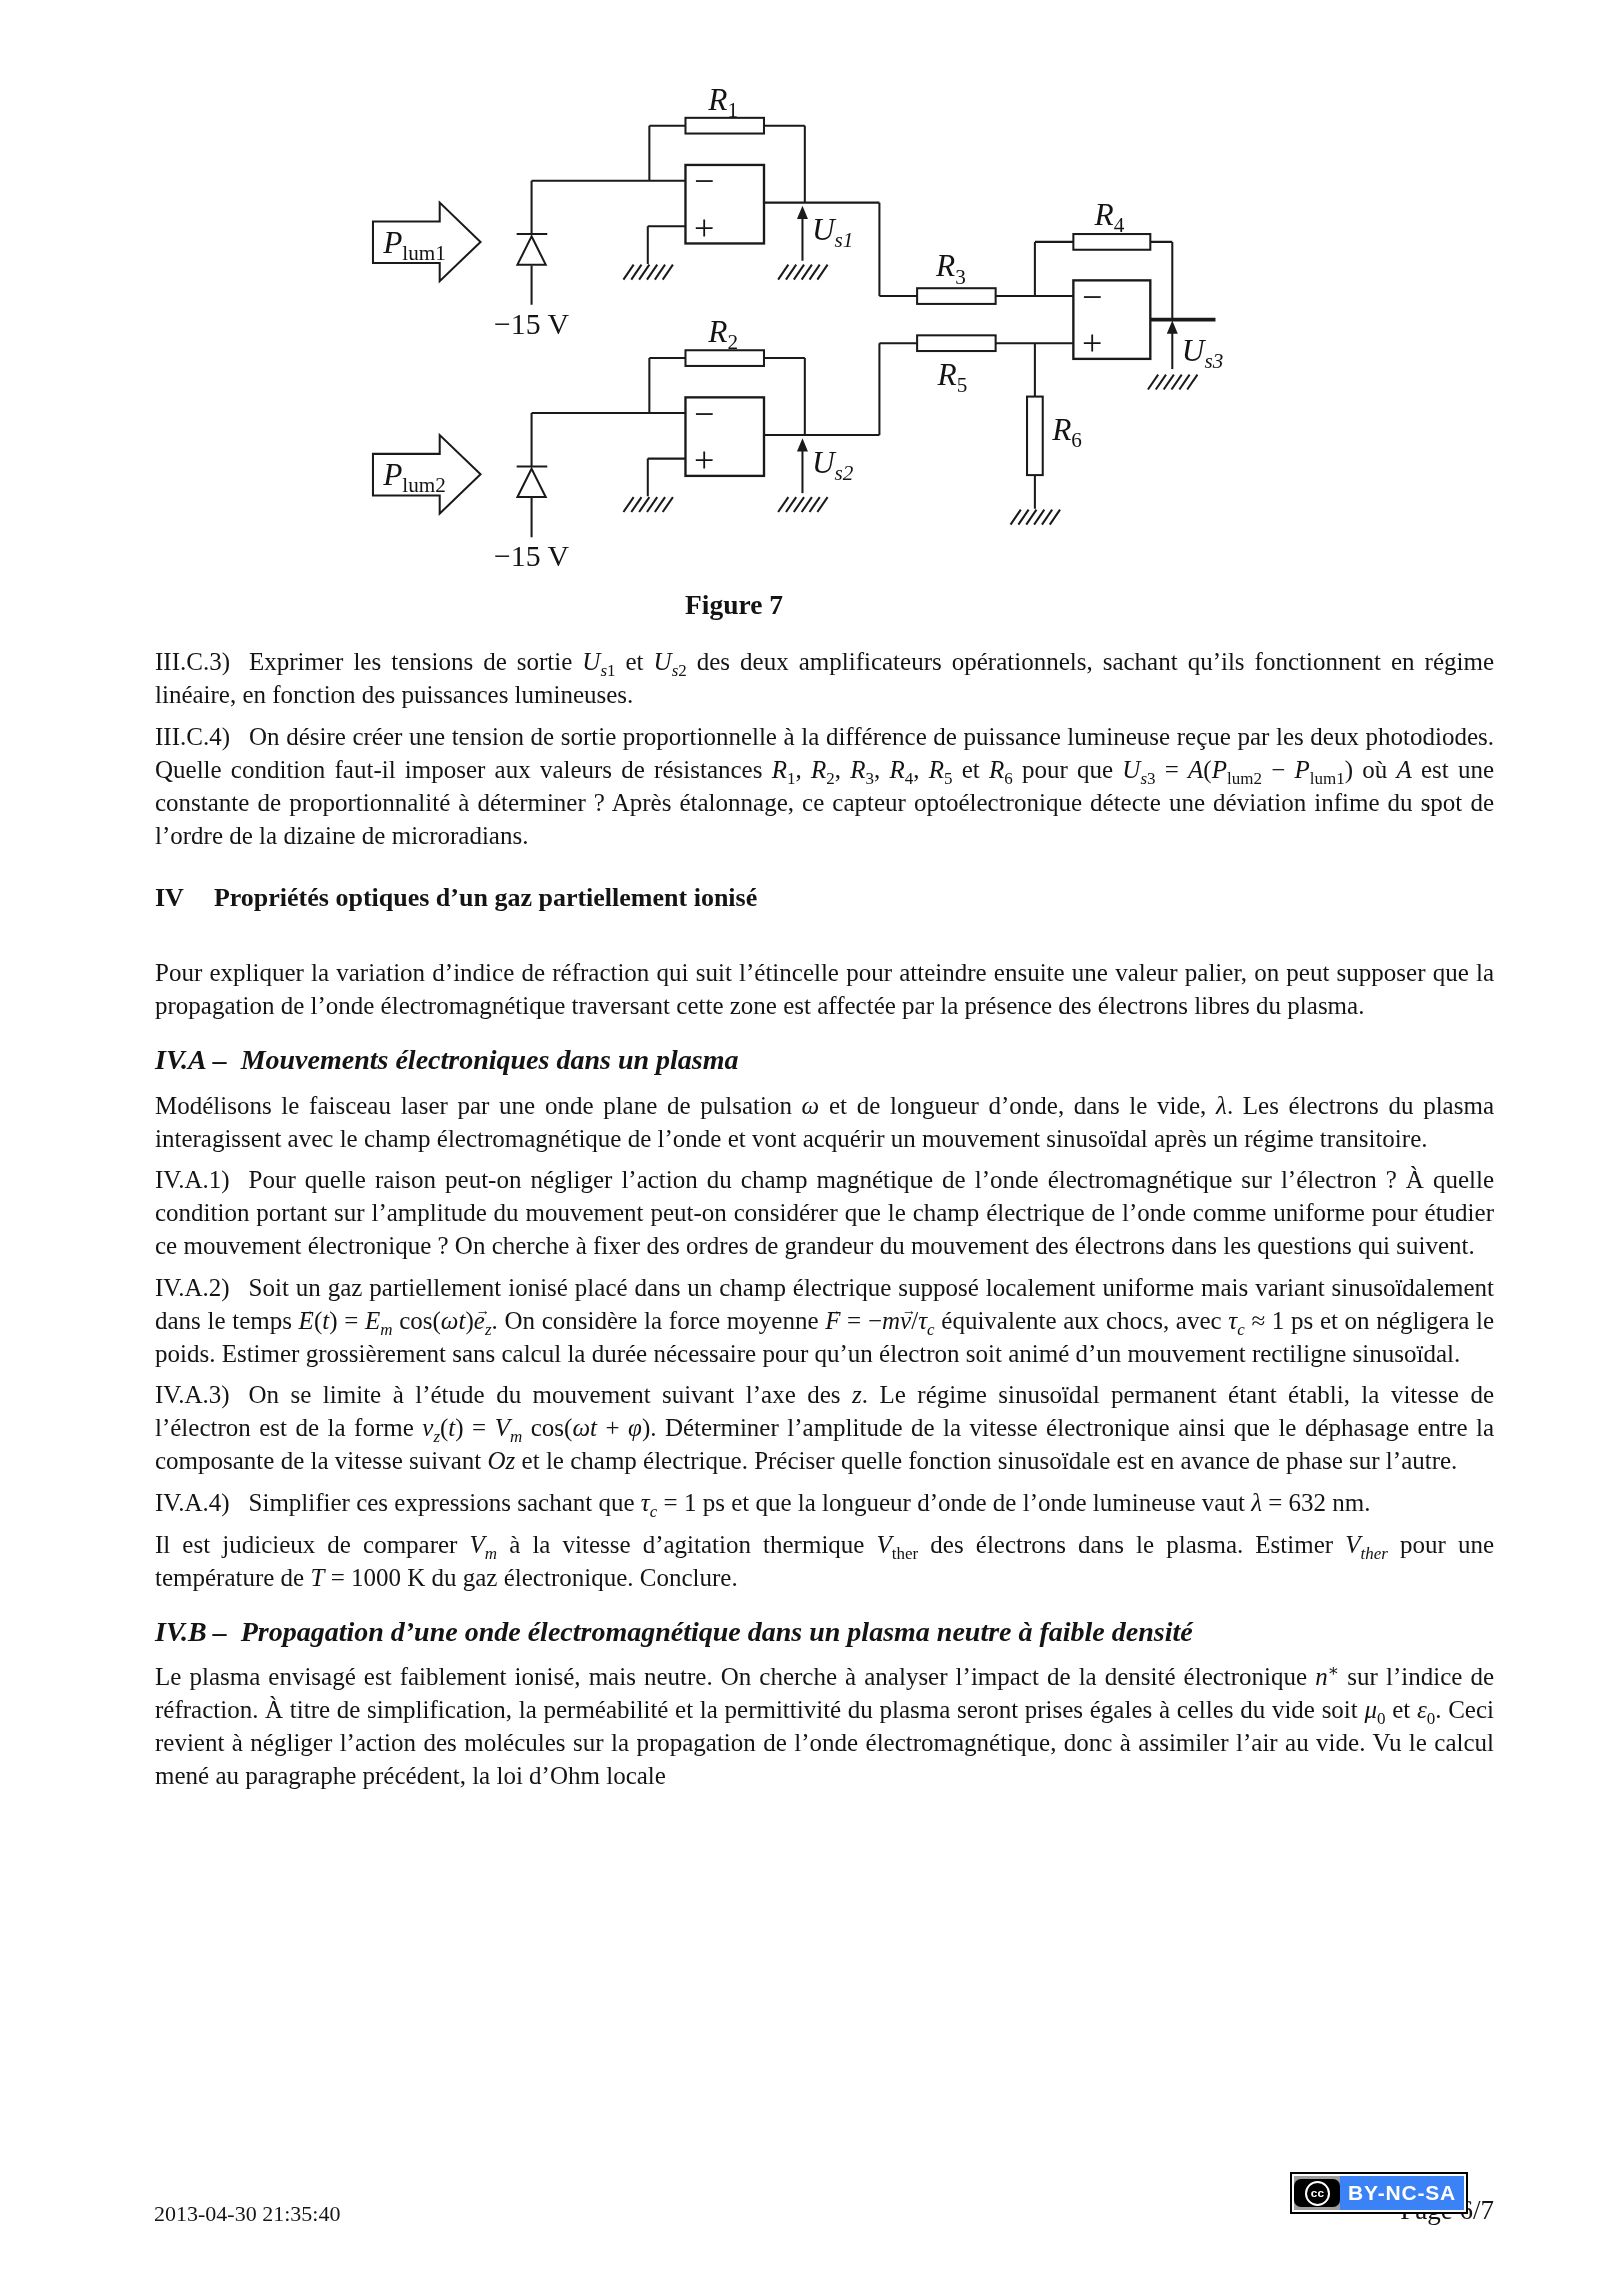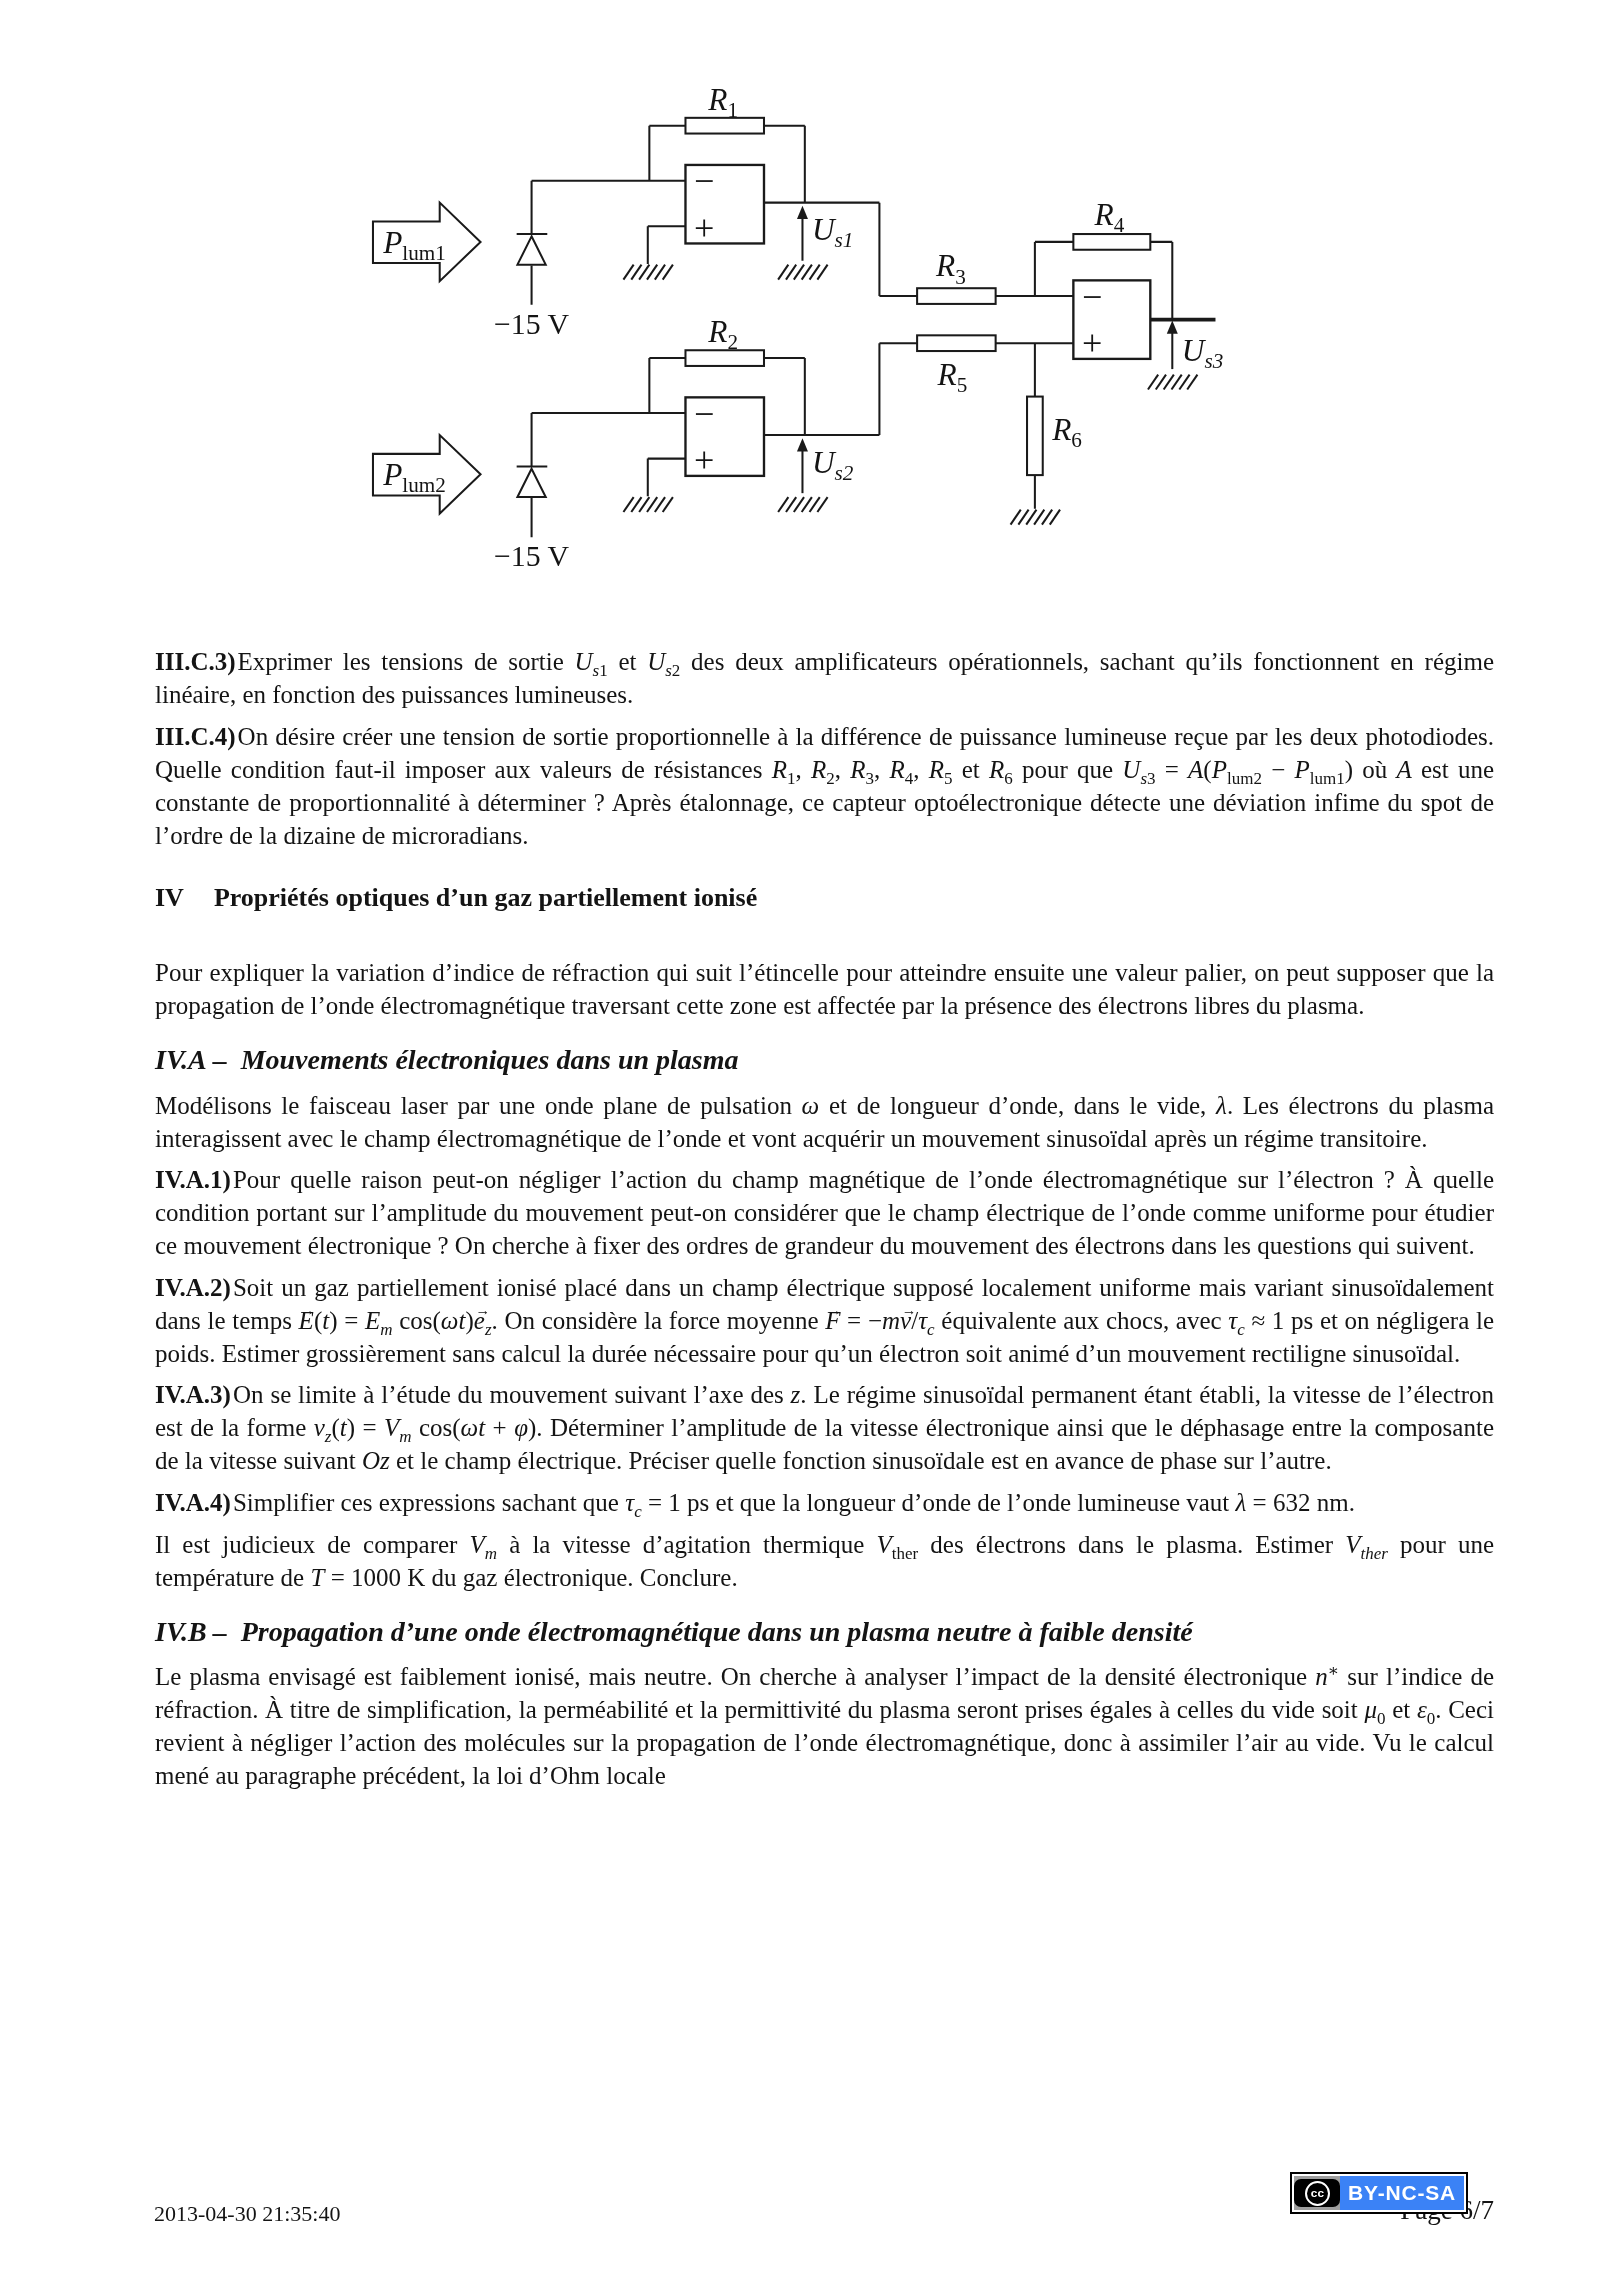--- a/index.html
+++ b/index.html
@@ -23,21 +23,21 @@
   .fig-caption {
     position:absolute; top:589px; left:0; width:1468px; text-align:center;
     font-size:27.5px; font-weight:bold;
   }
   
   .body {
     position:absolute; top:645px; left:155px; width:1339px;
     font-size:25px; line-height:33px; text-align:justify;
   }
   .para { margin:0 0 8.6px 0; }
-  .qlab { font-weight:bold; margin-right:2px; }
+  .qlab { font-weight:normal; margin-right:19px; }
   .h1 { font-size:26px; font-weight:bold; line-height:46px; margin:23.6px 0 35px 0; text-align:left; }
   .h1num { margin-right:30px; }
   .h2 { font-size:28px; font-weight:bold; font-style:italic; line-height:38px; margin:19px 0 9.4px 0; text-align:left; }
   .h2num { margin-right:6px; }
   .h2dash { margin-right:14px; }
   sub { font-size:68%; line-height:0; }
   sup { font-size:68%; line-height:0; }
   .vec { position:relative; display:inline-block; font-style:italic; }
   .vec::after { content:"→"; position:absolute; left:0.12em; top:-0.66em; font-size:0.58em; font-style:normal; }
   
@@ -135,20 +135,21 @@
     <text class="flab" x="1394" y="287"><tspan>R</tspan><tspan class="fsub" dy="9">4</tspan></text>
     <text class="flab" x="1194" y="490"><tspan>R</tspan><tspan class="fsub" dy="9">5</tspan></text>
     <text class="flab" x="1340" y="560"><tspan>R</tspan><tspan class="fsub" dy="9">6</tspan></text>
     <text class="flab" x="1034" y="306"><tspan>U</tspan><tspan class="fsubi" dy="9">s1</tspan></text>
     <text class="flab" x="1034" y="602"><tspan>U</tspan><tspan class="fsubi" dy="9">s2</tspan></text>
     <text class="flab" x="1505" y="460"><tspan>U</tspan><tspan class="fsubi" dy="9">s3</tspan></text>
     <text class="fval" x="677" y="425" text-anchor="middle">−15 V</text>
     <text class="fval" x="677" y="721" text-anchor="middle">−15 V</text>
   </svg>
 
+  <div class="fig-caption">Figure 7</div>
 
   <main class="body">
       <div class="para"><b class="qlab">III.C.3)</b><span>Exprimer les tensions de sortie <i>U</i><sub><i>s</i>1</sub> et <i>U</i><sub><i>s</i>2</sub> des deux amplificateurs opérationnels, sachant qu’ils fonctionnent en régime linéaire, en fonction des puissances lumineuses.</span></div>
       <div class="para"><b class="qlab">III.C.4)</b><span>On désire créer une tension de sortie proportionnelle à la différence de puissance lumineuse reçue par les deux photodiodes. Quelle condition faut-il imposer aux valeurs de résistances <i>R</i><sub>1</sub>, <i>R</i><sub>2</sub>, <i>R</i><sub>3</sub>, <i>R</i><sub>4</sub>, <i>R</i><sub>5</sub> et <i>R</i><sub>6</sub> pour que <i>U</i><sub><i>s</i>3</sub> = <i>A</i>(<i>P</i><sub>lum2</sub> − <i>P</i><sub>lum1</sub>) où <i>A</i> est une constante de proportionnalité à déterminer ? Après étalonnage, ce capteur optoélectronique détecte une déviation infime du spot de l’ordre de la dizaine de microradians.</span></div>
       <div class="h1"><span class="h1num">IV</span><span>Propriétés optiques d’un gaz partiellement ionisé</span></div>
       <div class="para"><span>Pour expliquer la variation d’indice de réfraction qui suit l’étincelle pour atteindre ensuite une valeur palier, on peut supposer que la propagation de l’onde électromagnétique traversant cette zone est affectée par la présence des électrons libres du plasma.</span></div>
       <div class="h2"><span class="h2num">IV.A</span><span class="h2dash">–</span><span>Mouvements électroniques dans un plasma</span></div>
       <div class="para"><span>Modélisons le faisceau laser par une onde plane de pulsation <i>ω</i> et de longueur d’onde, dans le vide, <i>λ</i>. Les électrons du plasma interagissent avec le champ électromagnétique de l’onde et vont acquérir un mouvement sinusoïdal après un régime transitoire.</span></div>
       <div class="para"><b class="qlab">IV.A.1)</b><span>Pour quelle raison peut-on négliger l’action du champ magnétique de l’onde électromagnétique sur l’électron ? À quelle condition portant sur l’amplitude du mouvement peut-on considérer que le champ électrique de l’onde comme uniforme pour étudier ce mouvement électronique ? On cherche à fixer des ordres de grandeur du mouvement des électrons dans les questions qui suivent.</span></div>
       <div class="para"><b class="qlab">IV.A.2)</b><span>Soit un gaz partiellement ionisé placé dans un champ électrique supposé localement uniforme mais variant sinusoïdalement dans le temps <span class="vec">E</span>(<i>t</i>) = <i>E</i><sub><i>m</i></sub> cos(<i>ωt</i>)<span class="vec">e</span><sub><i>z</i></sub>. On considère la force moyenne <span class="vec">F</span> = −<i>m</i><span class="vec">v</span>/<i>τ</i><sub><i>c</i></sub> équivalente aux chocs, avec <i>τ</i><sub><i>c</i></sub> ≈ 1 ps et on négligera le poids. Estimer grossièrement sans calcul la durée nécessaire pour qu’un électron soit animé d’un mouvement rectiligne sinusoïdal.</span></div>

